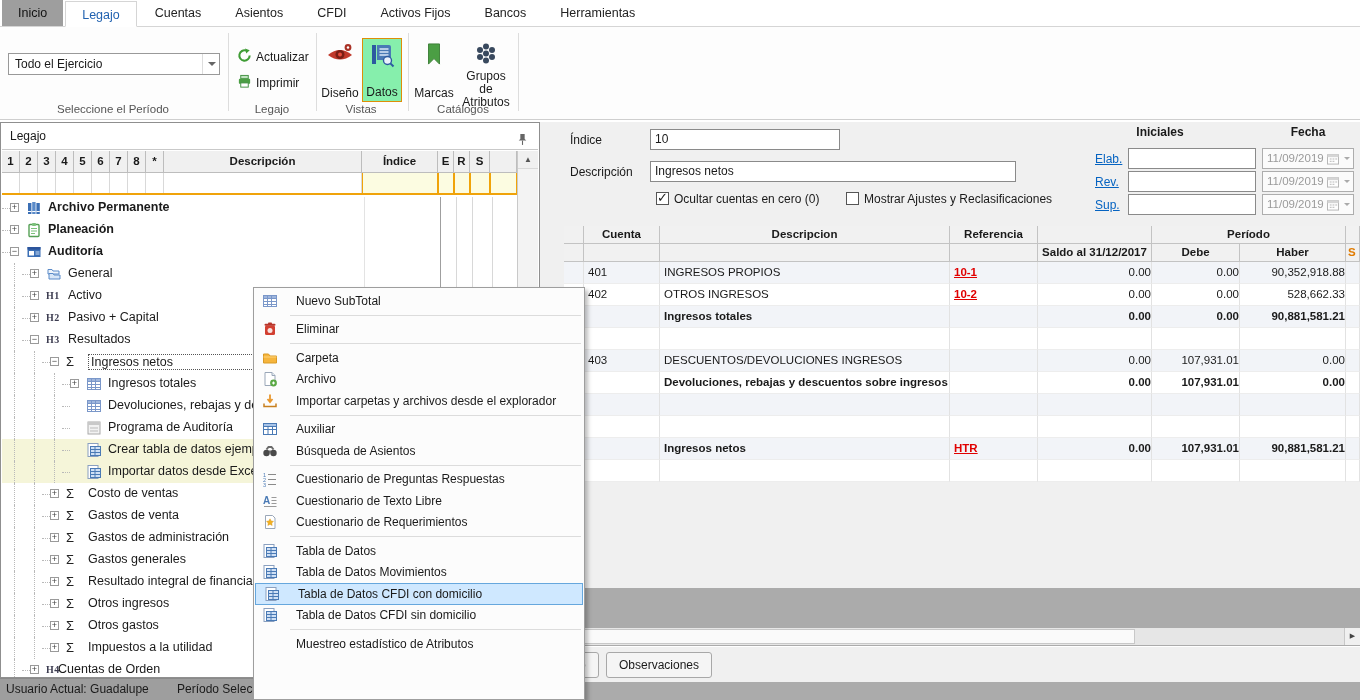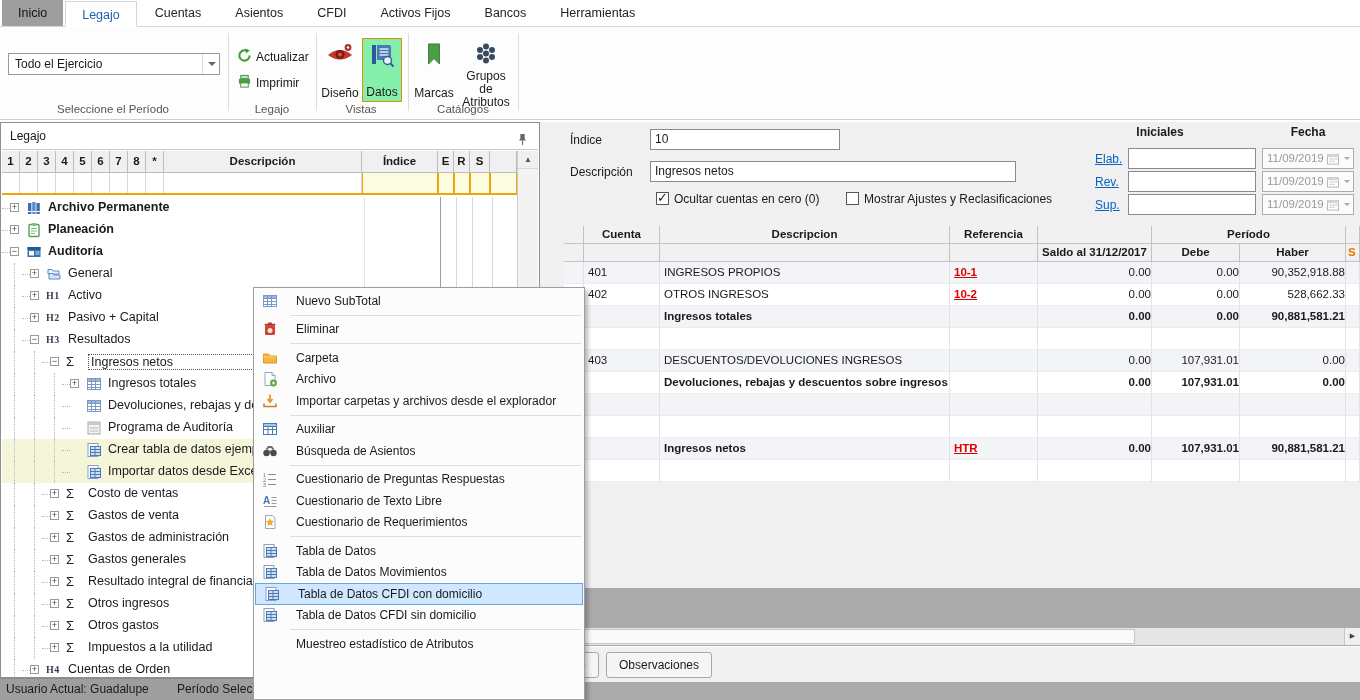--- a/index.html
+++ b/index.html
@@ -418,21 +418,21 @@
           <span class="stub" style="left: 40px; width: 8px; top: 11px;"></span>
           <span class="exp" style="left: 48px; top: 6px;">+</span>
           <span class="ticon" style="left: 64px;"><span class="sig">Σ</span></span>
           <span class="tlabel" style="left: 86px;">Impuestos a la utilidad</span>
         </div>
         <div class="trow">
           <span class="guide" style="left: 12px;"></span>
           <span class="stub" style="left: 20px; width: 8px; top: 11px;"></span>
           <span class="exp" style="left: 28px; top: 6px;">+</span>
           <span class="ticon" style="left: 44px;"><span class="hlv">H4</span></span>
-          <span class="tlabel" style="left: 66px;">Cuentas de Orden</span>
+          <span class="tlabel" style="left: 56px;">Cuentas de Orden</span>
         </div>
       </div>
     <div class="abs colline" style="left:363px;background:#e3e3e3;"></div>
     <div class="abs colline" style="left:439px;background:#9f9f9f;"></div>
     <div class="abs colline" style="left:455px;background:#d8d8d8;"></div>
     <div class="abs colline" style="left:471px;background:#d8d8d8;"></div>
     <div class="abs colline" style="left:491px;background:#d8d8d8;"></div>
     <div id="lp-vscroll" class="abs">
       <div class="up">▲</div>
     </div>

